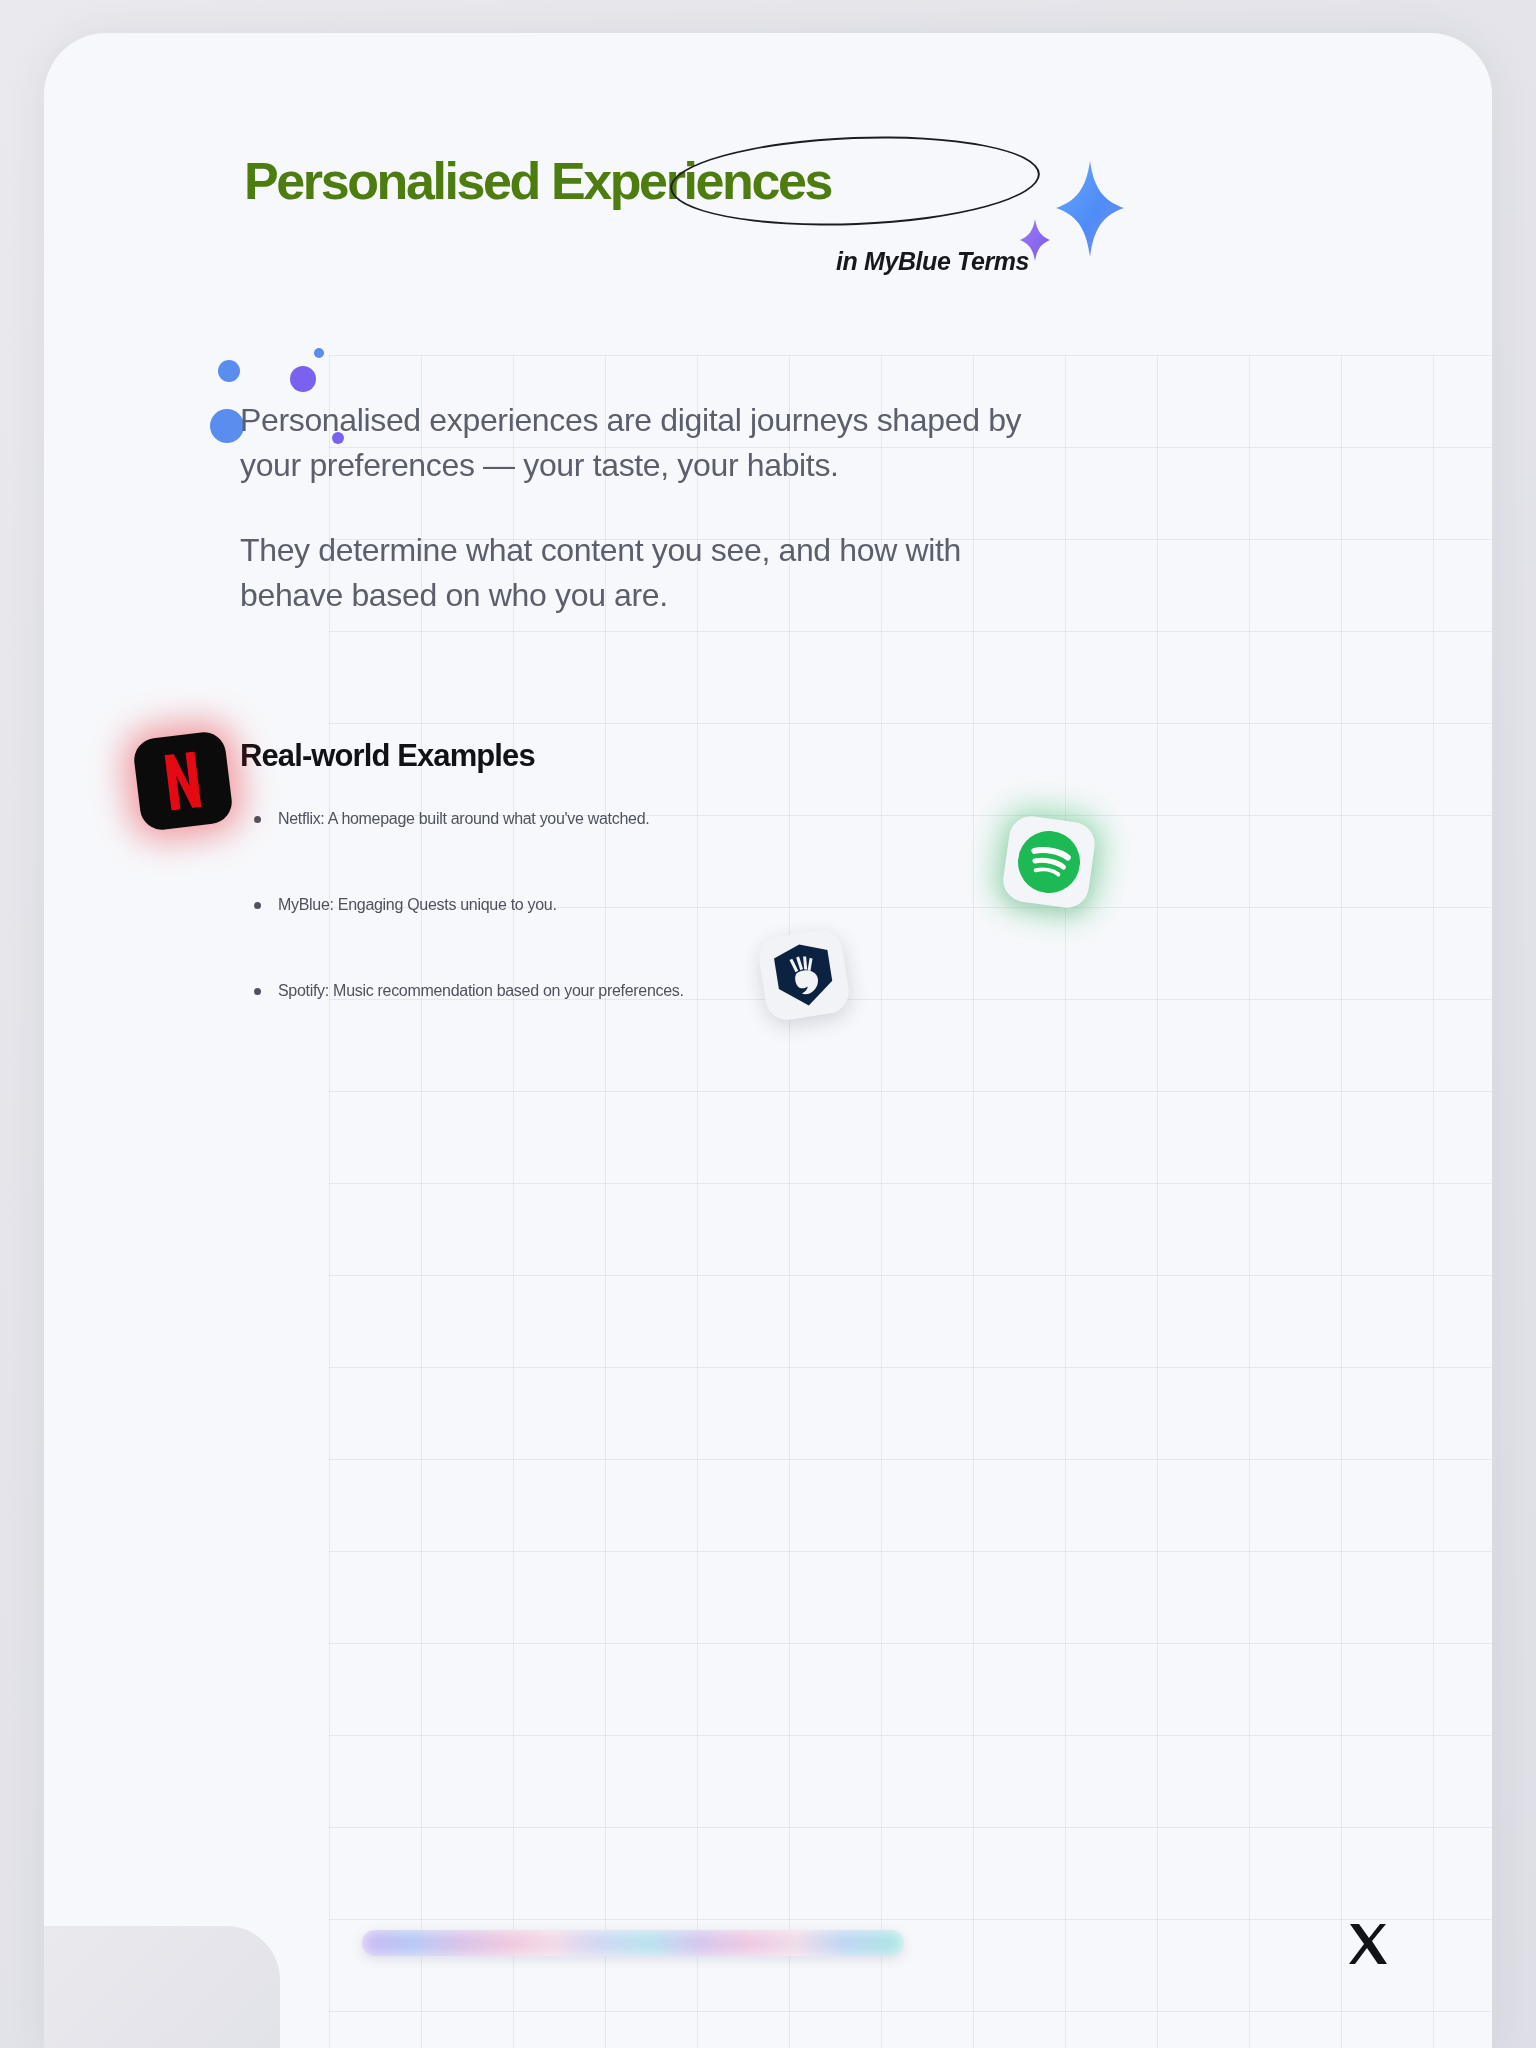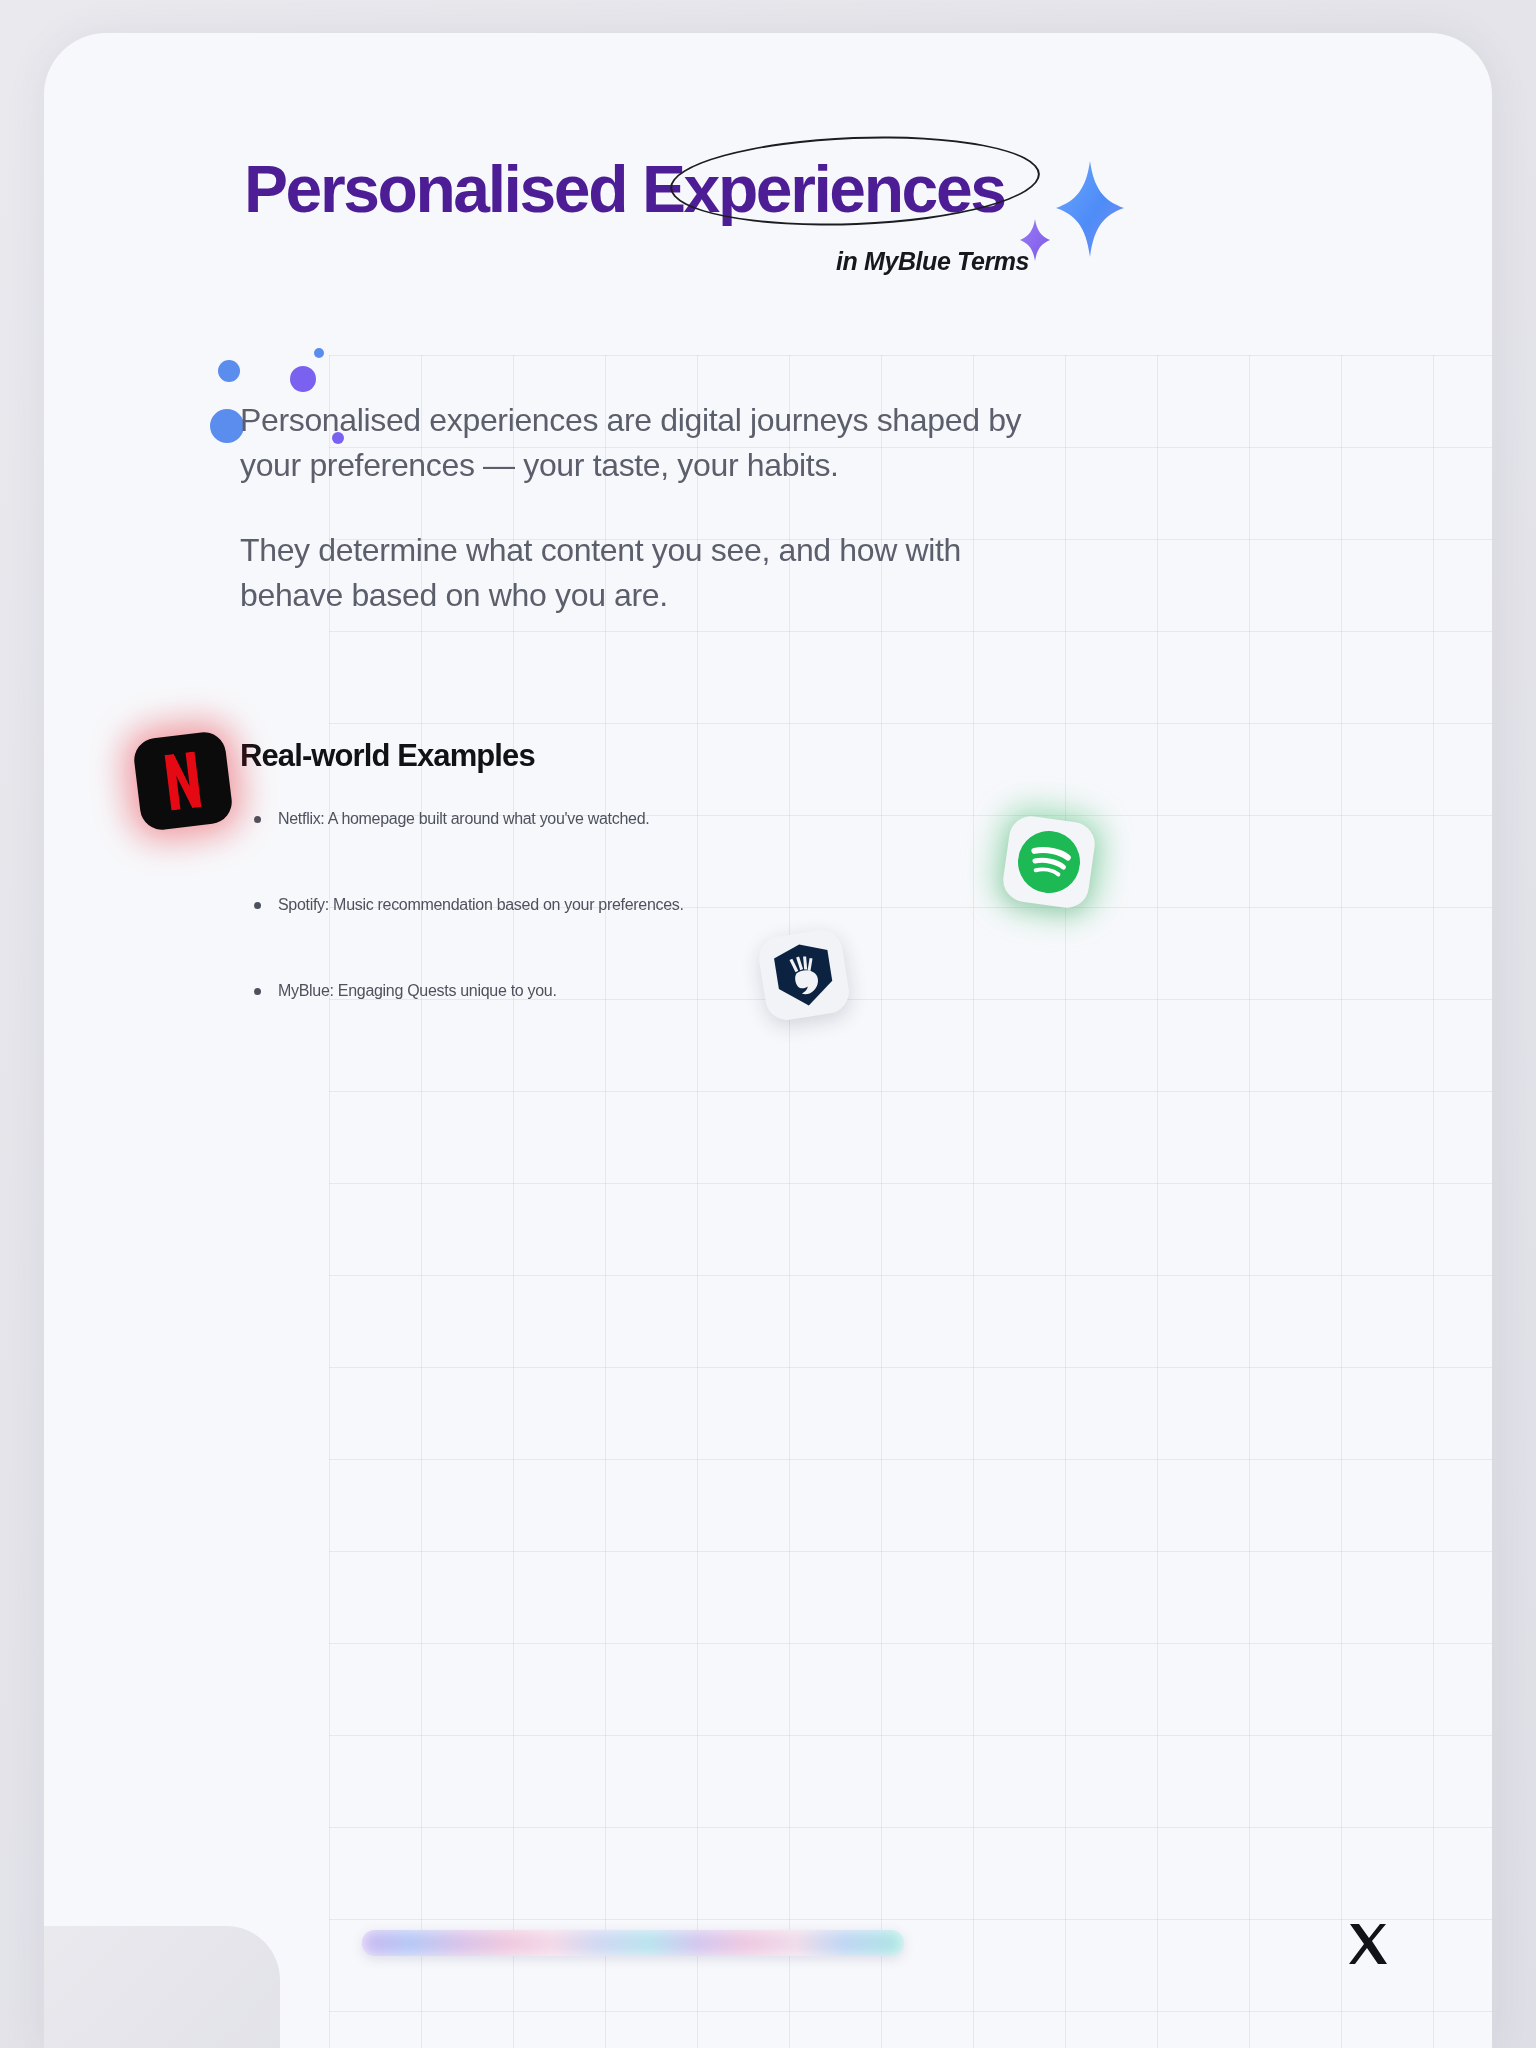--- a/index.html
+++ b/index.html
@@ -32,22 +32,22 @@
       linear-gradient(to right,rgba(120,125,150,.13) 1px,transparent 1px),
       linear-gradient(to bottom,rgba(120,125,150,.13) 1px,transparent 1px);
     background-size:92px 92px;
     pointer-events:none;
   }
 
   
   #header{position:absolute;left:0;top:118px;width:100%;height:140px;}
   #title{
     position:absolute;left:200px;top:0;
-    font-size:66px;font-weight:700;letter-spacing:-2.4px;
-    color:#4c1d95;white-space:nowrap;
+    font-size:52px;font-weight:700;letter-spacing:-2.4px;
+    color:#4d7c0f;white-space:nowrap;
   }
   #ellipse{
     position:absolute;left:626px;top:-14px;width:370px;height:88px;
     border:2.4px solid #1b1d22;border-radius:50%;
     transform:rotate(-2.2deg);
   }
   #sparkle-big{
     position:absolute;left:1008px;top:10px;width:72px;height:96px;
   }
   #sparkle-small{
@@ -168,22 +168,22 @@
 
   <div class="section" style="top:365px;">
     <div class="para">Personalised experiences are digital journeys shaped by your preferences — your taste, your habits.</div>
     <div class="para">They determine what content you see, and how with behave based on who you are.</div>
   </div>
 
   <div class="section" style="top:705px;">
     <div class="h2">Real-world Examples</div>
     <ul class="bullets">
       <li>Netflix: A homepage built around what you've watched.</li>
+      <li>MyBlue: Engaging Quests unique to you.</li>
       <li>Spotify: Music recommendation based on your preferences.</li>
-      <li>MyBlue: Engaging Quests unique to you.</li>
     </ul>
   </div>
 
 
   <div class="logo-tile" id="netflix-tile">
     <svg width="34" height="56" viewBox="0 0 34 56">
       <path d="M2 0 h9 l12 34 V0 h9 v56 h-9 L11 22 v34 H2 Z" fill="#e50914"></path>
     </svg>
   </div>
 

